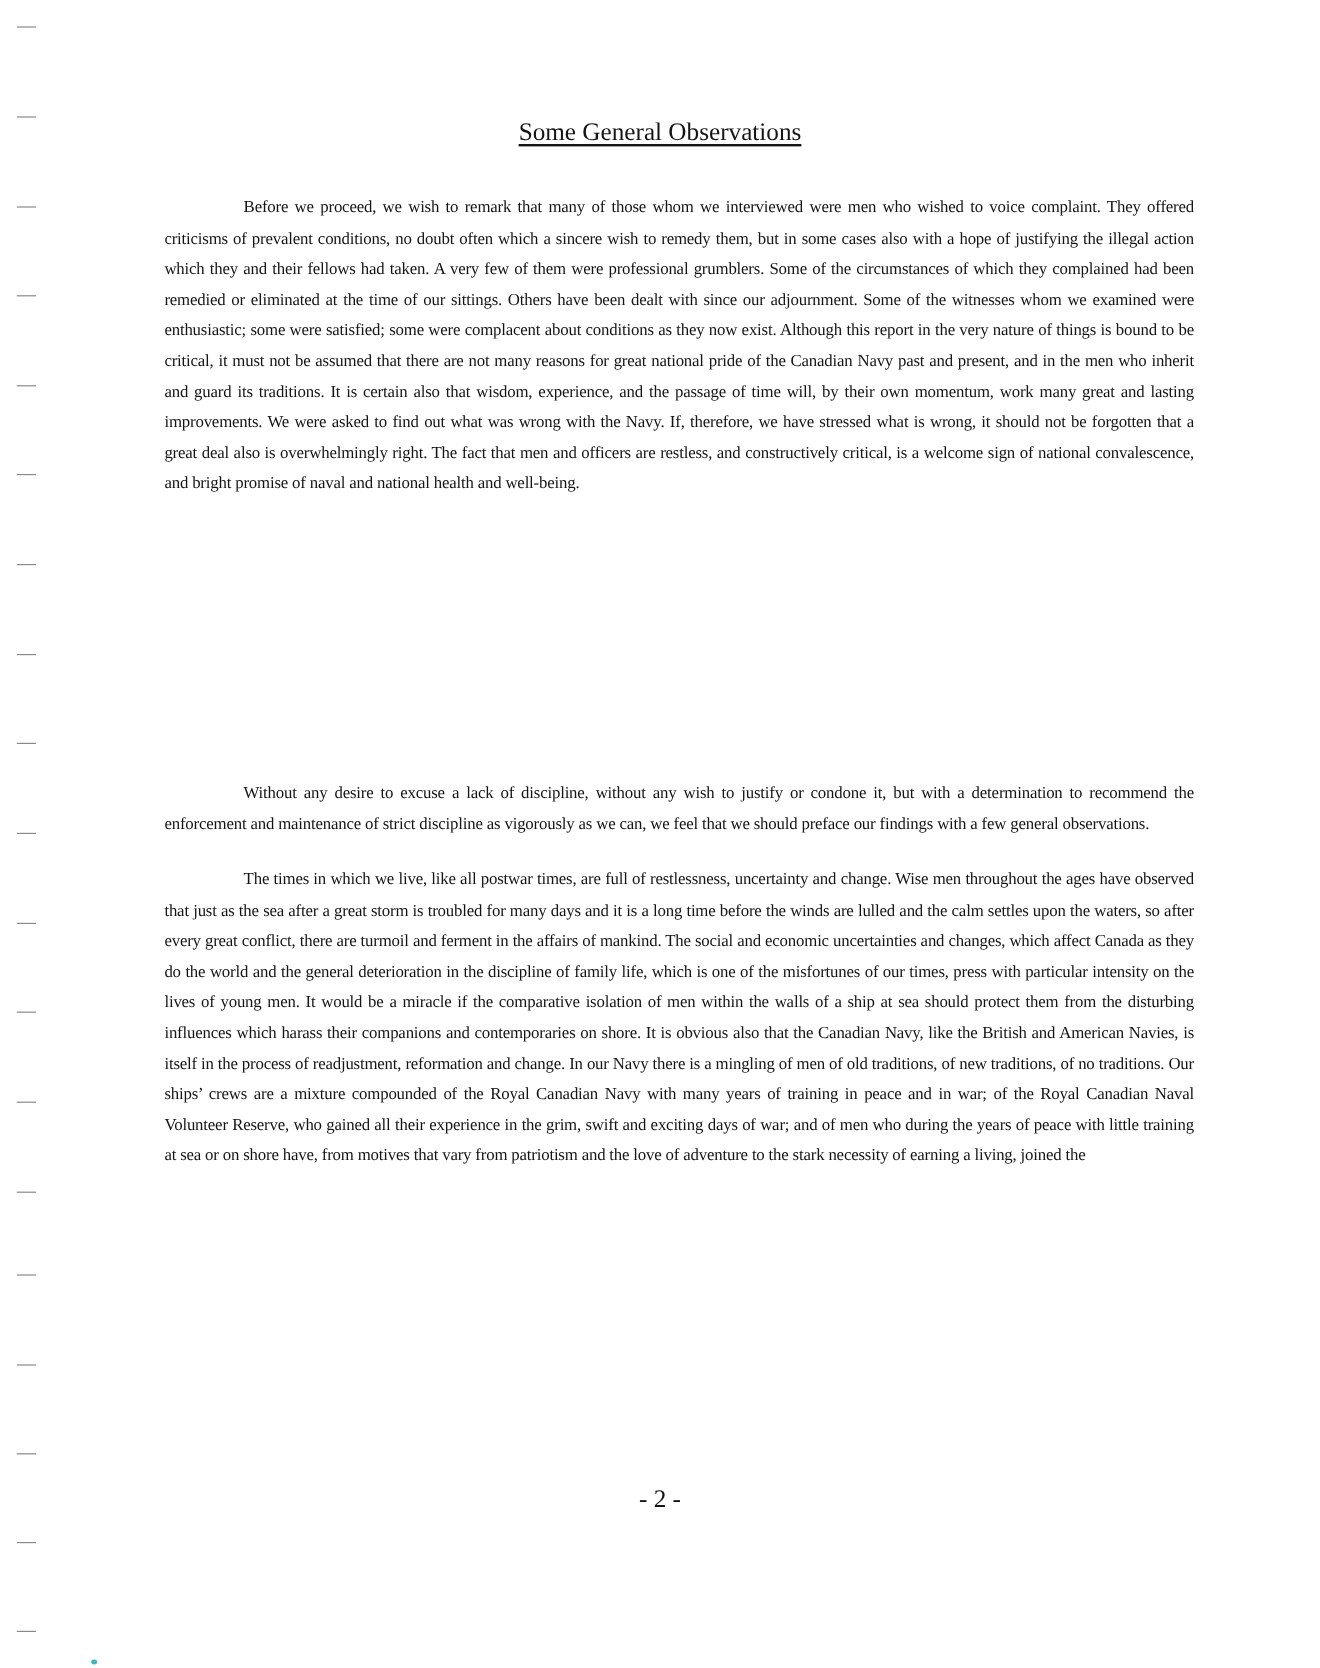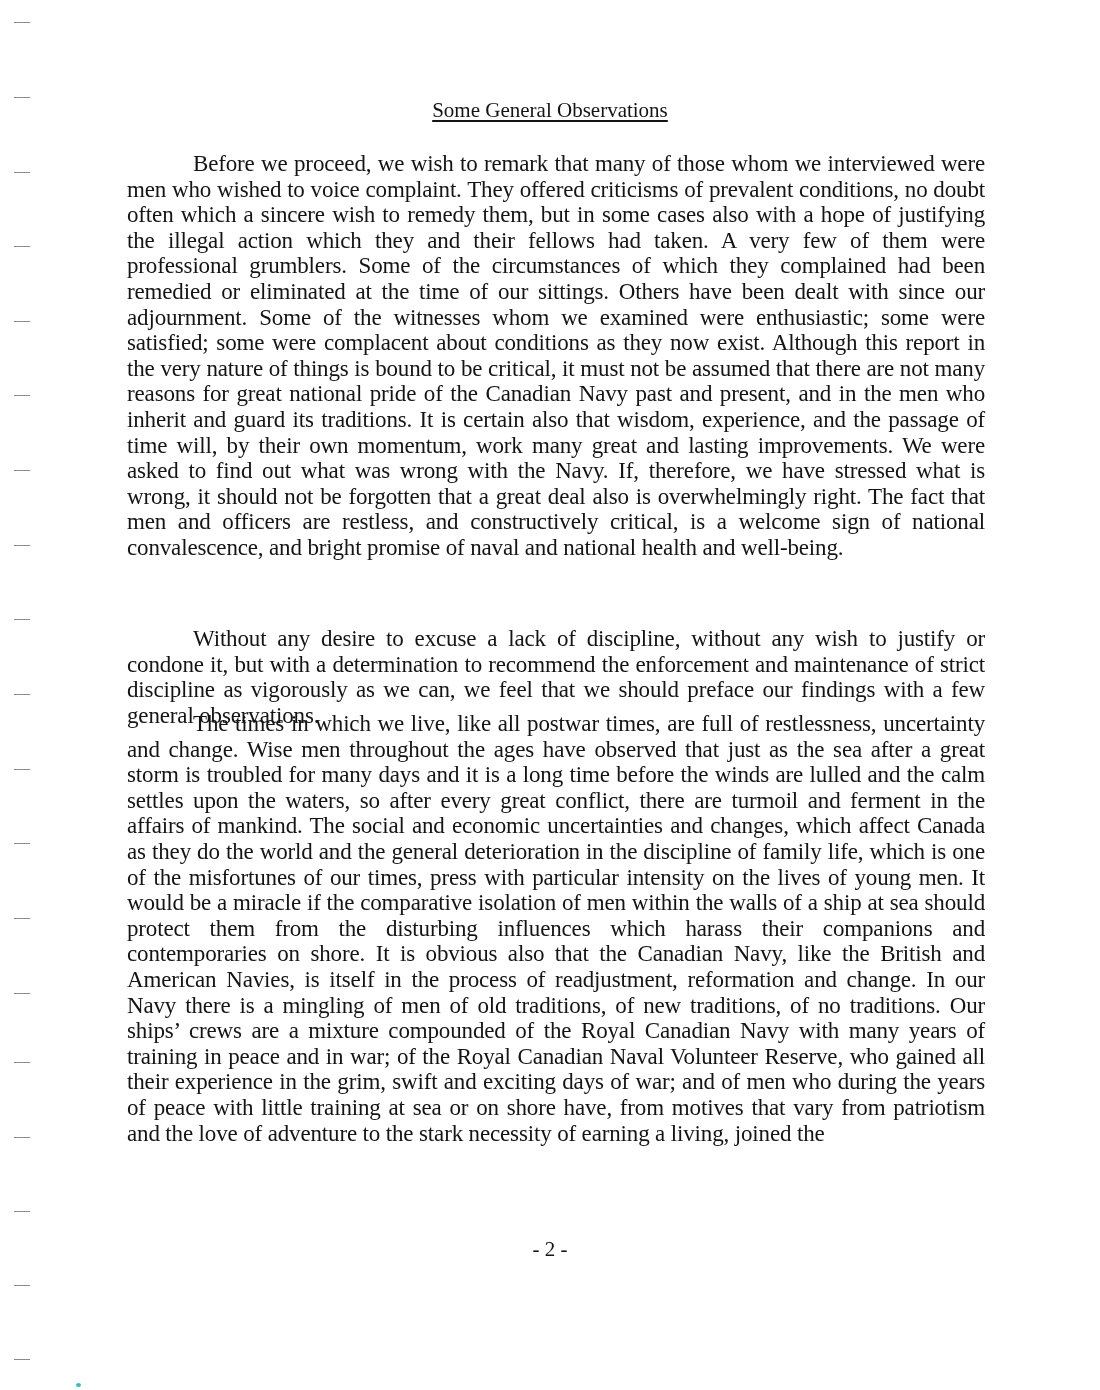--- a/index.html
+++ b/index.html
@@ -16,26 +16,26 @@
       position: absolute; left: 76px; top: 1383px; width: 5px; height: 4px;
       background: #3fb8c0; border-radius: 50%;
     }
     .title {
       position: absolute; top: 97px; left: 0; width: 1100px;
       text-align: center; font-size: 21px; line-height: 26px;
     }
     .title span { text-decoration: underline; text-underline-offset: 3px; text-align: center; }
     .para {
       position: absolute; left: 125px; width: 858px;
-      font-size: 23px; line-height: 25.6px;
-      text-align: justify; text-indent: 66px; margin: 2px;
+      font-size: 14px; line-height: 25.6px;
+      text-align: justify; text-indent: 66px; margin: 12px;
       letter-spacing: -0.15px;
     }
     #p1 { top: 149px; }
-    #p2 { top: 624px; }
+    #p2 { top: 637px; }
     #p3 { top: 709px; }
     .page-num {
       position: absolute; top: 1236px; left: 0; width: 1100px;
       text-align: center; font-size: 21px; line-height: 26px;
     }
   </style>
 </head>
 <body>
 
 <div class="margin-mark" style="top:22px"></div>

